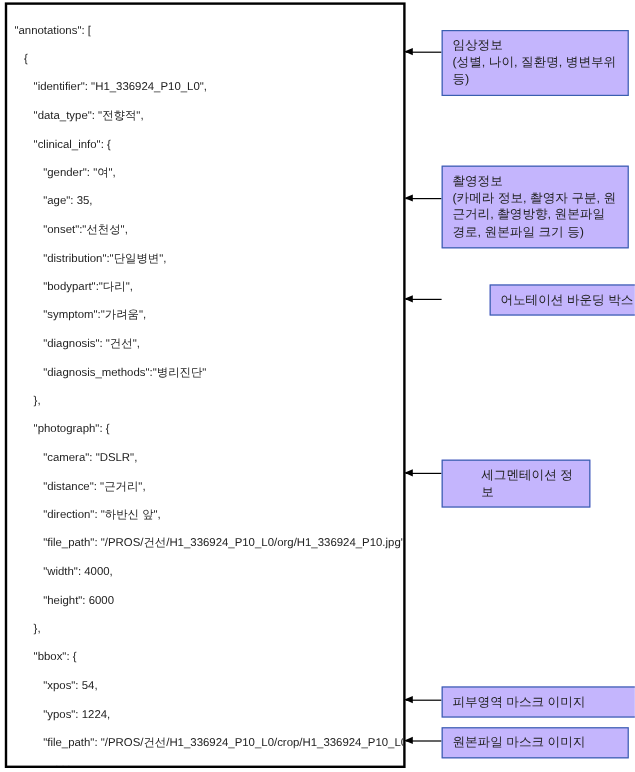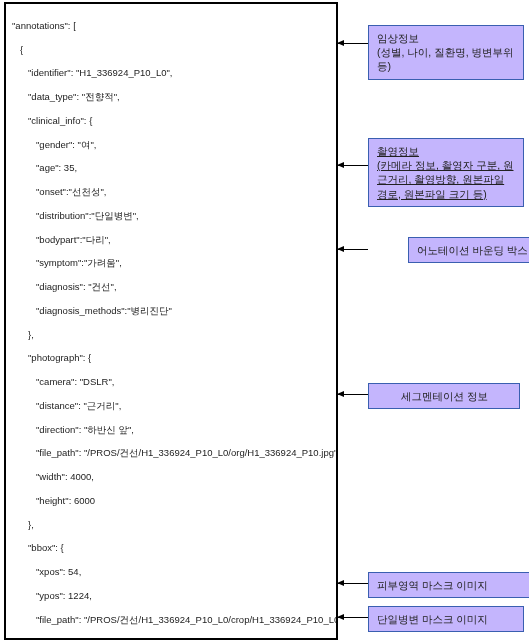--- a/index.html
+++ b/index.html
@@ -29,23 +29,23 @@
     .label-box {
       position: absolute;
       border: 1px solid #3a5fb0;
       background: #c4b5fd;
       color: #222;
       font-size: 10.5px;
       line-height: 1.35;
       padding: 5px 8px;
     }
     .label-clinical { left: 368px; top: 25px; width: 156px; }
-    .label-photo   { left: 368px; top: 138px; width: 156px; text-decoration: underline; }
+    .label-photo   { left: 368px; top: 138px; width: 156px; }
     .label-bbox    { left: 368px; top: 237px; width: 156px; margin-left: 40px; }
-    .label-seg     { left: 368px; top: 383px; width: 152px; padding-left: 32px; }
+    .label-seg     { left: 368px; top: 383px; width: 124px; padding-left: 32px; }
     .label-skin    { left: 368px; top: 572px; width: 186px; }
     .label-lesion  { left: 368px; top: 606px; width: 156px; }
     .arrow {
       position: absolute;
       height: 1px;
       background: #000;
     }
     .arrow::before {
       content: "";
       position: absolute;
@@ -140,13 +140,13 @@
 <div class="arrow arrow-bbox"></div>
 <div class="arrow arrow-seg"></div>
 <div class="arrow arrow-skin"></div>
 <div class="arrow arrow-lesion"></div>
 
 <div class="label-box label-clinical">임상정보<br>(성별, 나이, 질환명, 병변부위 등)</div>
 <div class="label-box label-photo">촬영정보<br>(카메라 정보, 촬영자 구분, 원근거리, 촬영방향, 원본파일 경로, 원본파일 크기 등)</div>
 <div class="label-box label-bbox">어노테이션 바운딩 박스 정보</div>
 <div class="label-box label-seg">세그멘테이션 정보</div>
 <div class="label-box label-skin">피부영역 마스크 이미지</div>
-<div class="label-box label-lesion">단일병변 마스크 이미지</div>
+<div class="label-box label-lesion">원본파일 마스크 이미지</div>
 
 </body></html>

